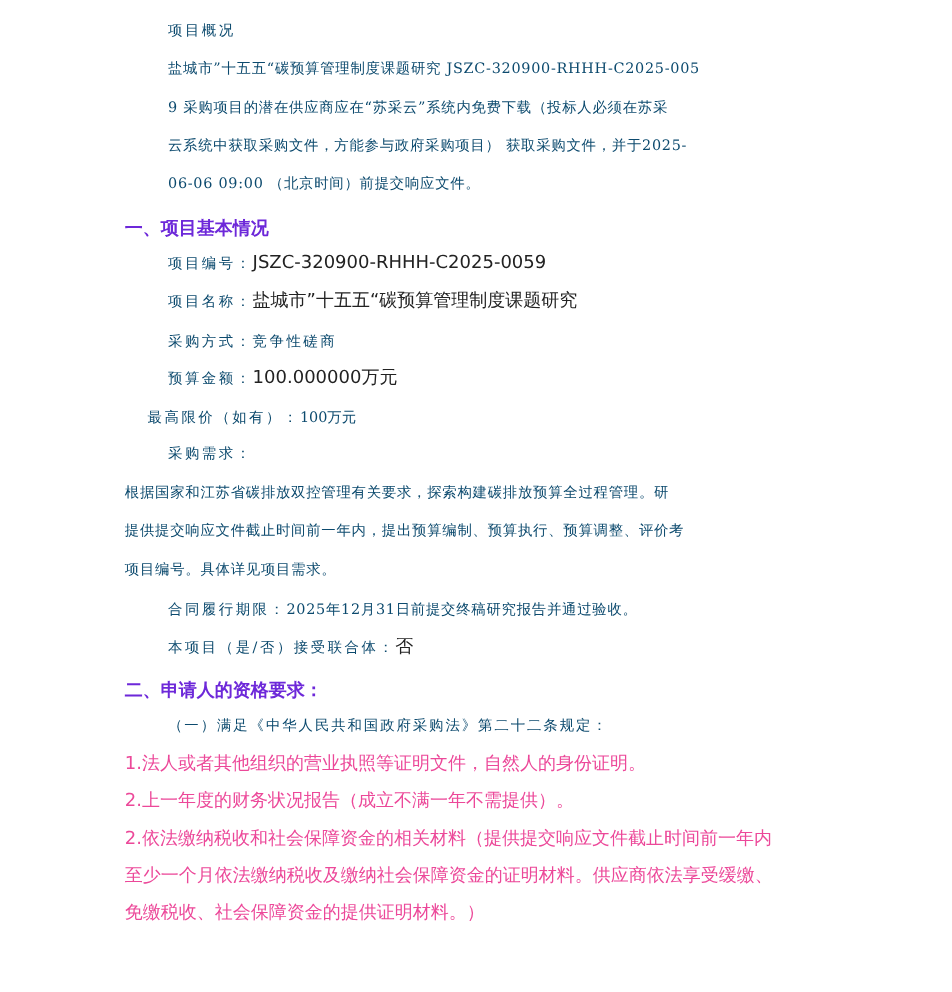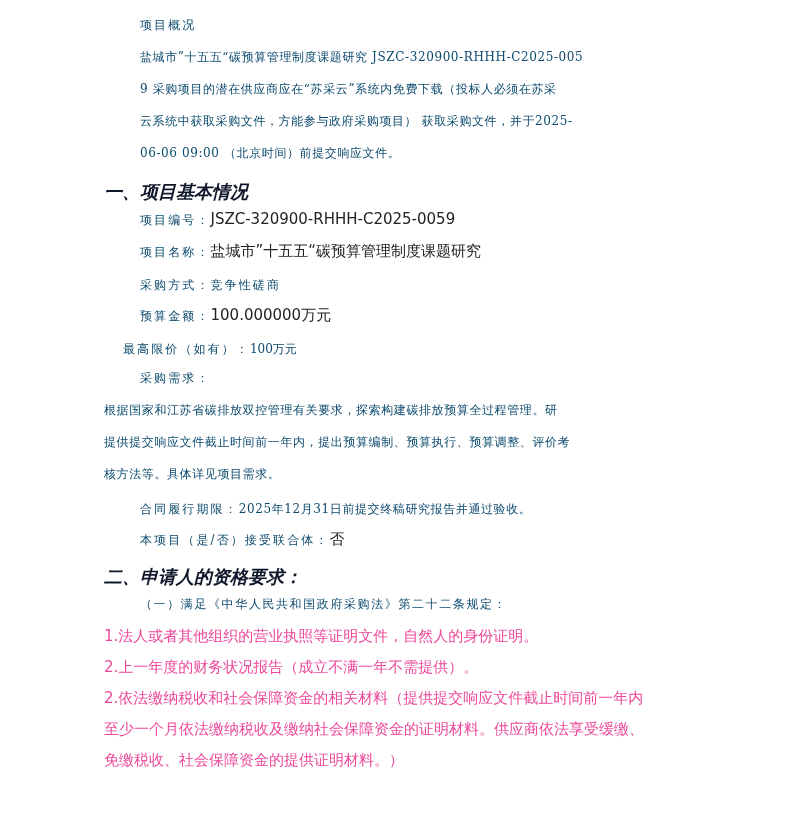--- a/index.html
+++ b/index.html
@@ -1,20 +1,20 @@
 <!DOCTYPE html>
 <html><head>
 <meta charset="utf-8">
 <style>
   html, body { margin: 0; padding: 0; background: #ffffff; }
   body { width: 793px; height: 827px; position: relative; overflow: hidden; color: #222; }
   .line { position: absolute; white-space: nowrap; line-height: 1; }
   .serif { font-family: "DejaVu Serif", "Liberation Serif", serif; font-size: 12px; color: #0c4a6e; letter-spacing: 2.1px; }
   .sans { font-family: "DejaVu Sans", "Liberation Sans", sans-serif; font-size: 15px; color: #ec4899; }
-  .bold { font-family: "DejaVu Sans", "Liberation Sans", sans-serif; font-size: 18px; font-weight: bold; color: #0f172a; font-style: italic; }
+  .bold { font-family: "DejaVu Sans", "Liberation Sans", sans-serif; font-size: 15px; font-weight: bold; color: #6d28d9; }
   .val { font-family: "DejaVu Sans", "Liberation Sans", sans-serif; font-size: 15px; color: #222; letter-spacing: 0; }
   .tight { letter-spacing: 0.6px; }
 </style>
 </head>
 <body>
 
 <div>
 
   <div class="line serif" style="left:140px; top:19px;">项目概况</div>
   <div class="line serif tight" style="left:140px; top:51px;">盐城市”十五五“碳预算管理制度课题研究 JSZC-320900-RHHH-C2025-005</div>
@@ -41,21 +41,21 @@
   </div>
 
   <div class="line" style="left:123px; top:340px;">
     <span class="serif">最高限价（如有）：</span><span class="serif" style="letter-spacing:0;">100万元</span>
   </div>
 
   <div class="line serif" style="left:140px; top:372px;">采购需求：</div>
 
   <div class="line serif tight" style="left:104px; top:404px;">根据国家和江苏省碳排放双控管理有关要求，探索构建碳排放预算全过程管理。研</div>
   <div class="line serif tight" style="left:104px; top:436px;">提供提交响应文件截止时间前一年内，提出预算编制、预算执行、预算调整、评价考</div>
-  <div class="line serif tight" style="left:104px; top:468px;">核方法等。具体详见项目需求。</div>
+  <div class="line serif tight" style="left:104px; top:468px;">项目编号。具体详见项目需求。</div>
 
   <div class="line" style="left:140px; top:500px;">
     <span class="serif">合同履行期限：</span><span class="serif" style="letter-spacing:0.6px;margin-top:20px;">2025年12月31日前提交终稿研究报告并通过验收。</span>
   </div>
 
   <div class="line" style="left:140px; top:531px;">
     <span class="serif">本项目（是/否）接受联合体：</span><span class="val">否</span>
   </div>
 
   <div class="line bold" style="left:104px; top:568px;">二、申请人的资格要求：</div>

